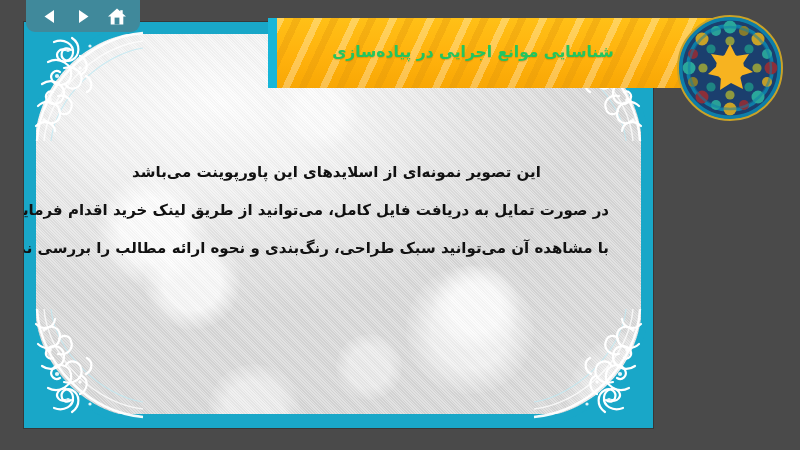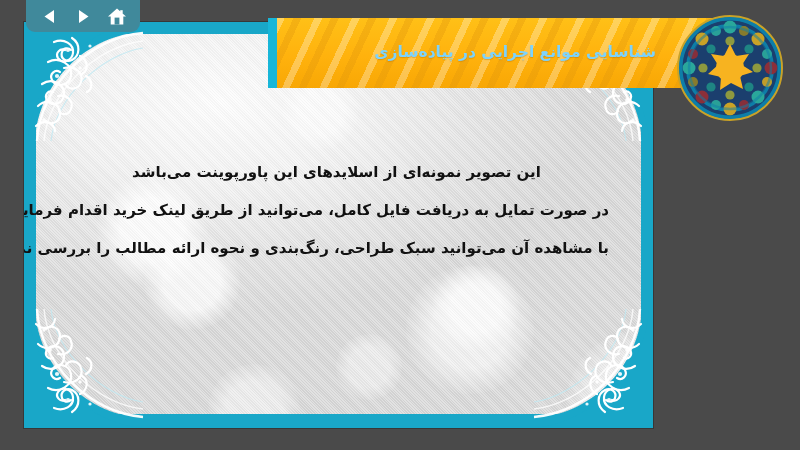--- a/index.html
+++ b/index.html
@@ -82,22 +82,22 @@
         rgba(255,255,255,.30) 0 7px,
         rgba(255,255,255,0) 7px 15px,
         rgba(224,150,12,.35) 15px 22px,
         rgba(255,255,255,0) 22px 34px),
       linear-gradient(180deg,#ffc017 0%, #ffb20d 55%, #f8a705 100%);
   }
   .banner-text {
     position:relative; z-index:3;
     width:100%;
     padding-right:64px; padding-left:22px;
-    direction:rtl; text-align:right;
-    color:#7dd3fc;
+    direction:rtl; text-align:center;
+    color:#22c55e;
     font-family:"DejaVu Sans", sans-serif;
     font-size:15.5px;
     font-weight:bold;
     line-height:1.52;
     text-shadow:0 1px 1px rgba(170,100,0,.35);
   }
   .banner-text div { white-space:nowrap; }
 
   
   .medallion {

